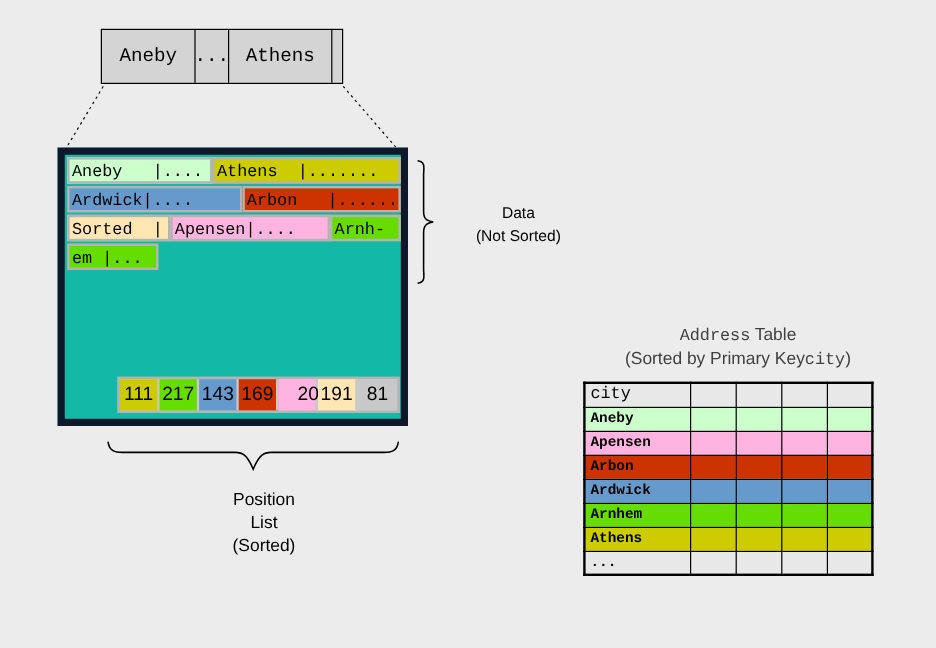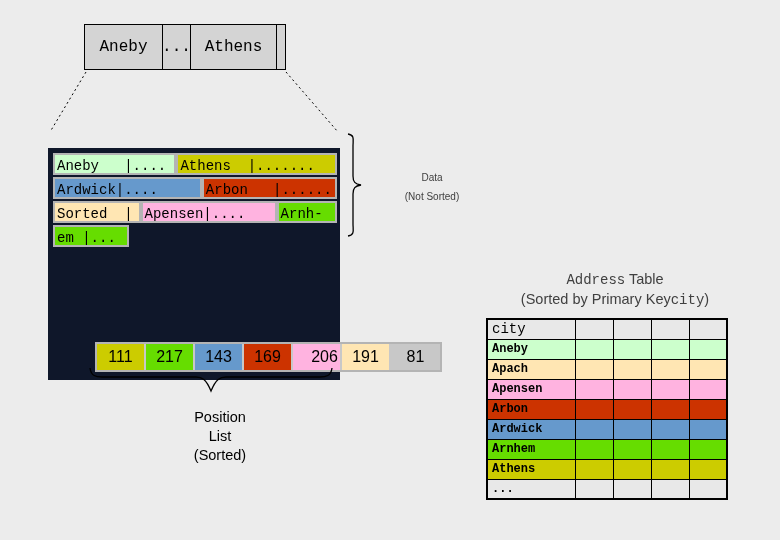--- a/index.html
+++ b/index.html
@@ -32,24 +32,24 @@
   .ix-a{width:78px;}
   .ix-b{width:28px;}
   .ix-c{width:86px;}
   .ix-d{width:8px;}
 
   
   .connector{position:absolute;overflow:visible;pointer-events:none;}
 
   
   #records-container{
-    position:absolute;left:48px;top:148px;
+    position:absolute;left:48px;top:123px;
     width:292px;height:232px;
-    border:3px solid #0f172a;
-    background:#0f172a;
+    border:6px solid #0f172a;
+    background:#14b8a6;
     box-sizing:border-box;
   }
   #records-area{
     position:absolute;left:0;top:0;right:0;
     padding:2px 0 0 2px;
   }
   .rec-row{display:flex;align-items:flex-start;margin-bottom:2px;}
   .rec{
     height:22px;line-height:22px;
     border:2px solid #b4b4b4;
@@ -64,36 +64,36 @@
 
   
   #position-list{
     position:absolute;left:44px;bottom:5px;
     display:flex;
     border:2px solid #b4b4b4;
     background:#c8c8c8;
     box-sizing:border-box;
   }
   #position-list .pos{
-    width:49px;height:26px;line-height:26px;
+    width:33px;height:26px;line-height:26px;
     text-align:center;
     font-family:"Liberation Sans", sans-serif;
     font-size:16px;
     color:#000;
     border-right:2px solid #c8c8c8;
     box-sizing:border-box;
   }
   #position-list .pos:last-child{border-right:none;}
 
   
   #brace-records{position:absolute;left:344px;top:132px;}
   #label-records{
     position:absolute;left:372px;top:168px;
     width:120px;text-align:center;
-    font-size:10px;line-height:19px;color:#404040;
+    font-size:13px;line-height:19px;color:#000000;
   }
   #brace-position{position:absolute;left:88px;top:366px;}
   #label-position{
     position:absolute;left:150px;top:408px;
     width:140px;text-align:center;
     font-size:14.5px;line-height:19px;color:#000;
   }
 
   
   #addr-title{
@@ -203,27 +203,20 @@
         <td class="blank"></td>
       </tr>
       <tr>
         <td class="key" style="background: rgb(204, 255, 204);">Aneby</td>
         <td class="blank" style="background: rgb(204, 255, 204);"></td>
         <td class="blank" style="background: rgb(204, 255, 204);"></td>
         <td class="blank" style="background: rgb(204, 255, 204);"></td>
         <td class="blank" style="background: rgb(204, 255, 204);"></td>
       </tr>
       <tr>
-        <td class="key" style="background: rgb(255, 230, 179);">Apach</td>
-        <td class="blank" style="background: rgb(255, 230, 179);"></td>
-        <td class="blank" style="background: rgb(255, 230, 179);"></td>
-        <td class="blank" style="background: rgb(255, 230, 179);"></td>
-        <td class="blank" style="background: rgb(255, 230, 179);"></td>
-      </tr>
-      <tr>
         <td class="key" style="background: rgb(255, 179, 224);">Apensen</td>
         <td class="blank" style="background: rgb(255, 179, 224);"></td>
         <td class="blank" style="background: rgb(255, 179, 224);"></td>
         <td class="blank" style="background: rgb(255, 179, 224);"></td>
         <td class="blank" style="background: rgb(255, 179, 224);"></td>
       </tr>
       <tr>
         <td class="key" style="background: rgb(204, 51, 0);">Arbon</td>
         <td class="blank" style="background: rgb(204, 51, 0);"></td>
         <td class="blank" style="background: rgb(204, 51, 0);"></td>

